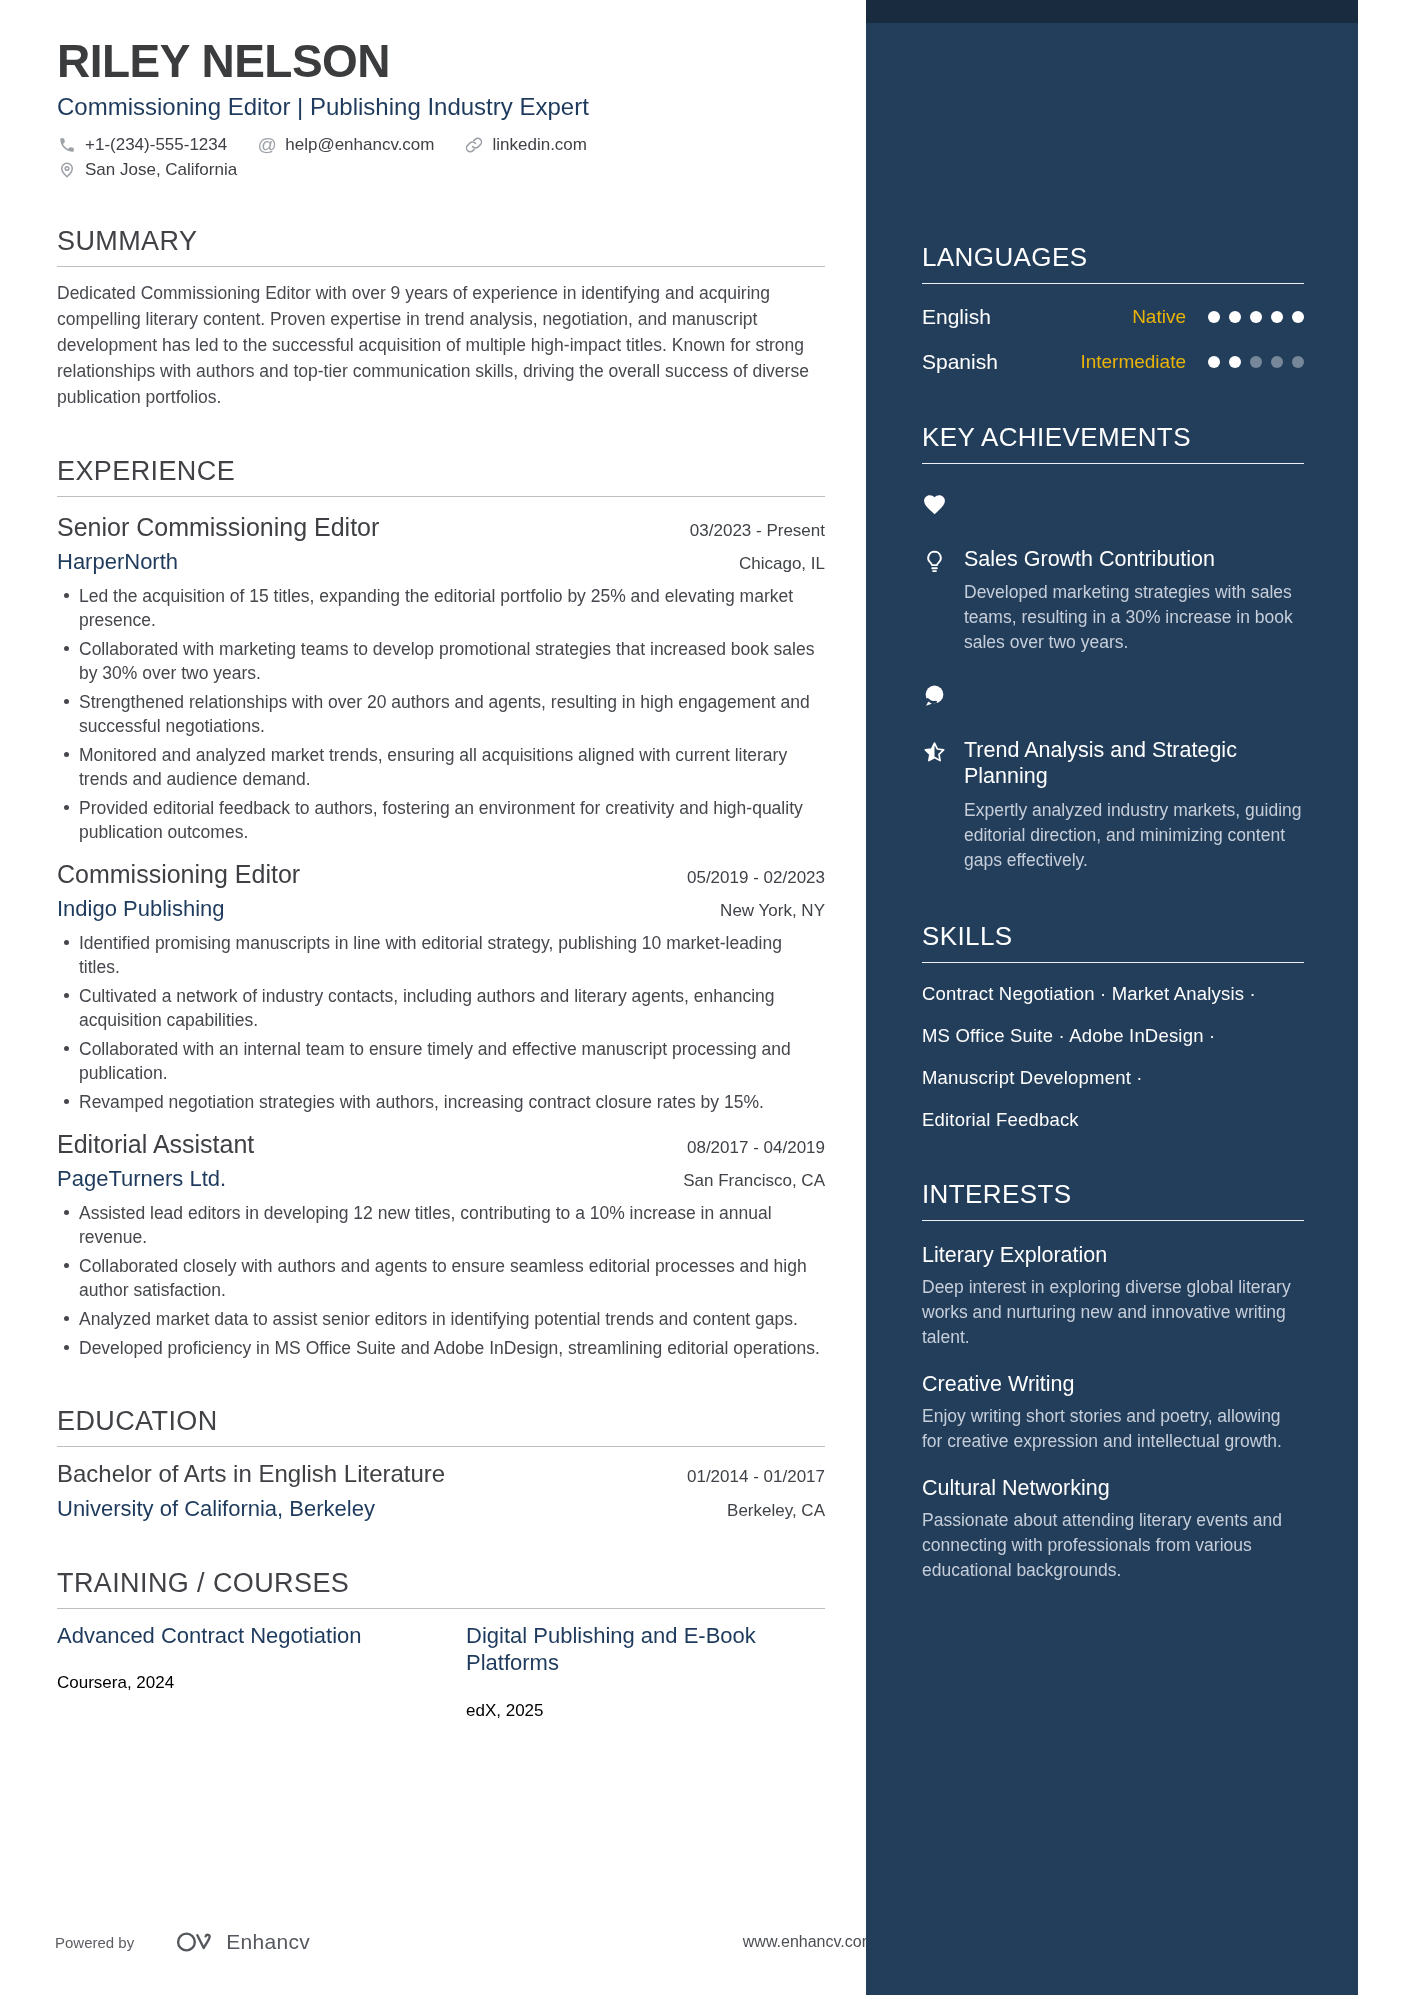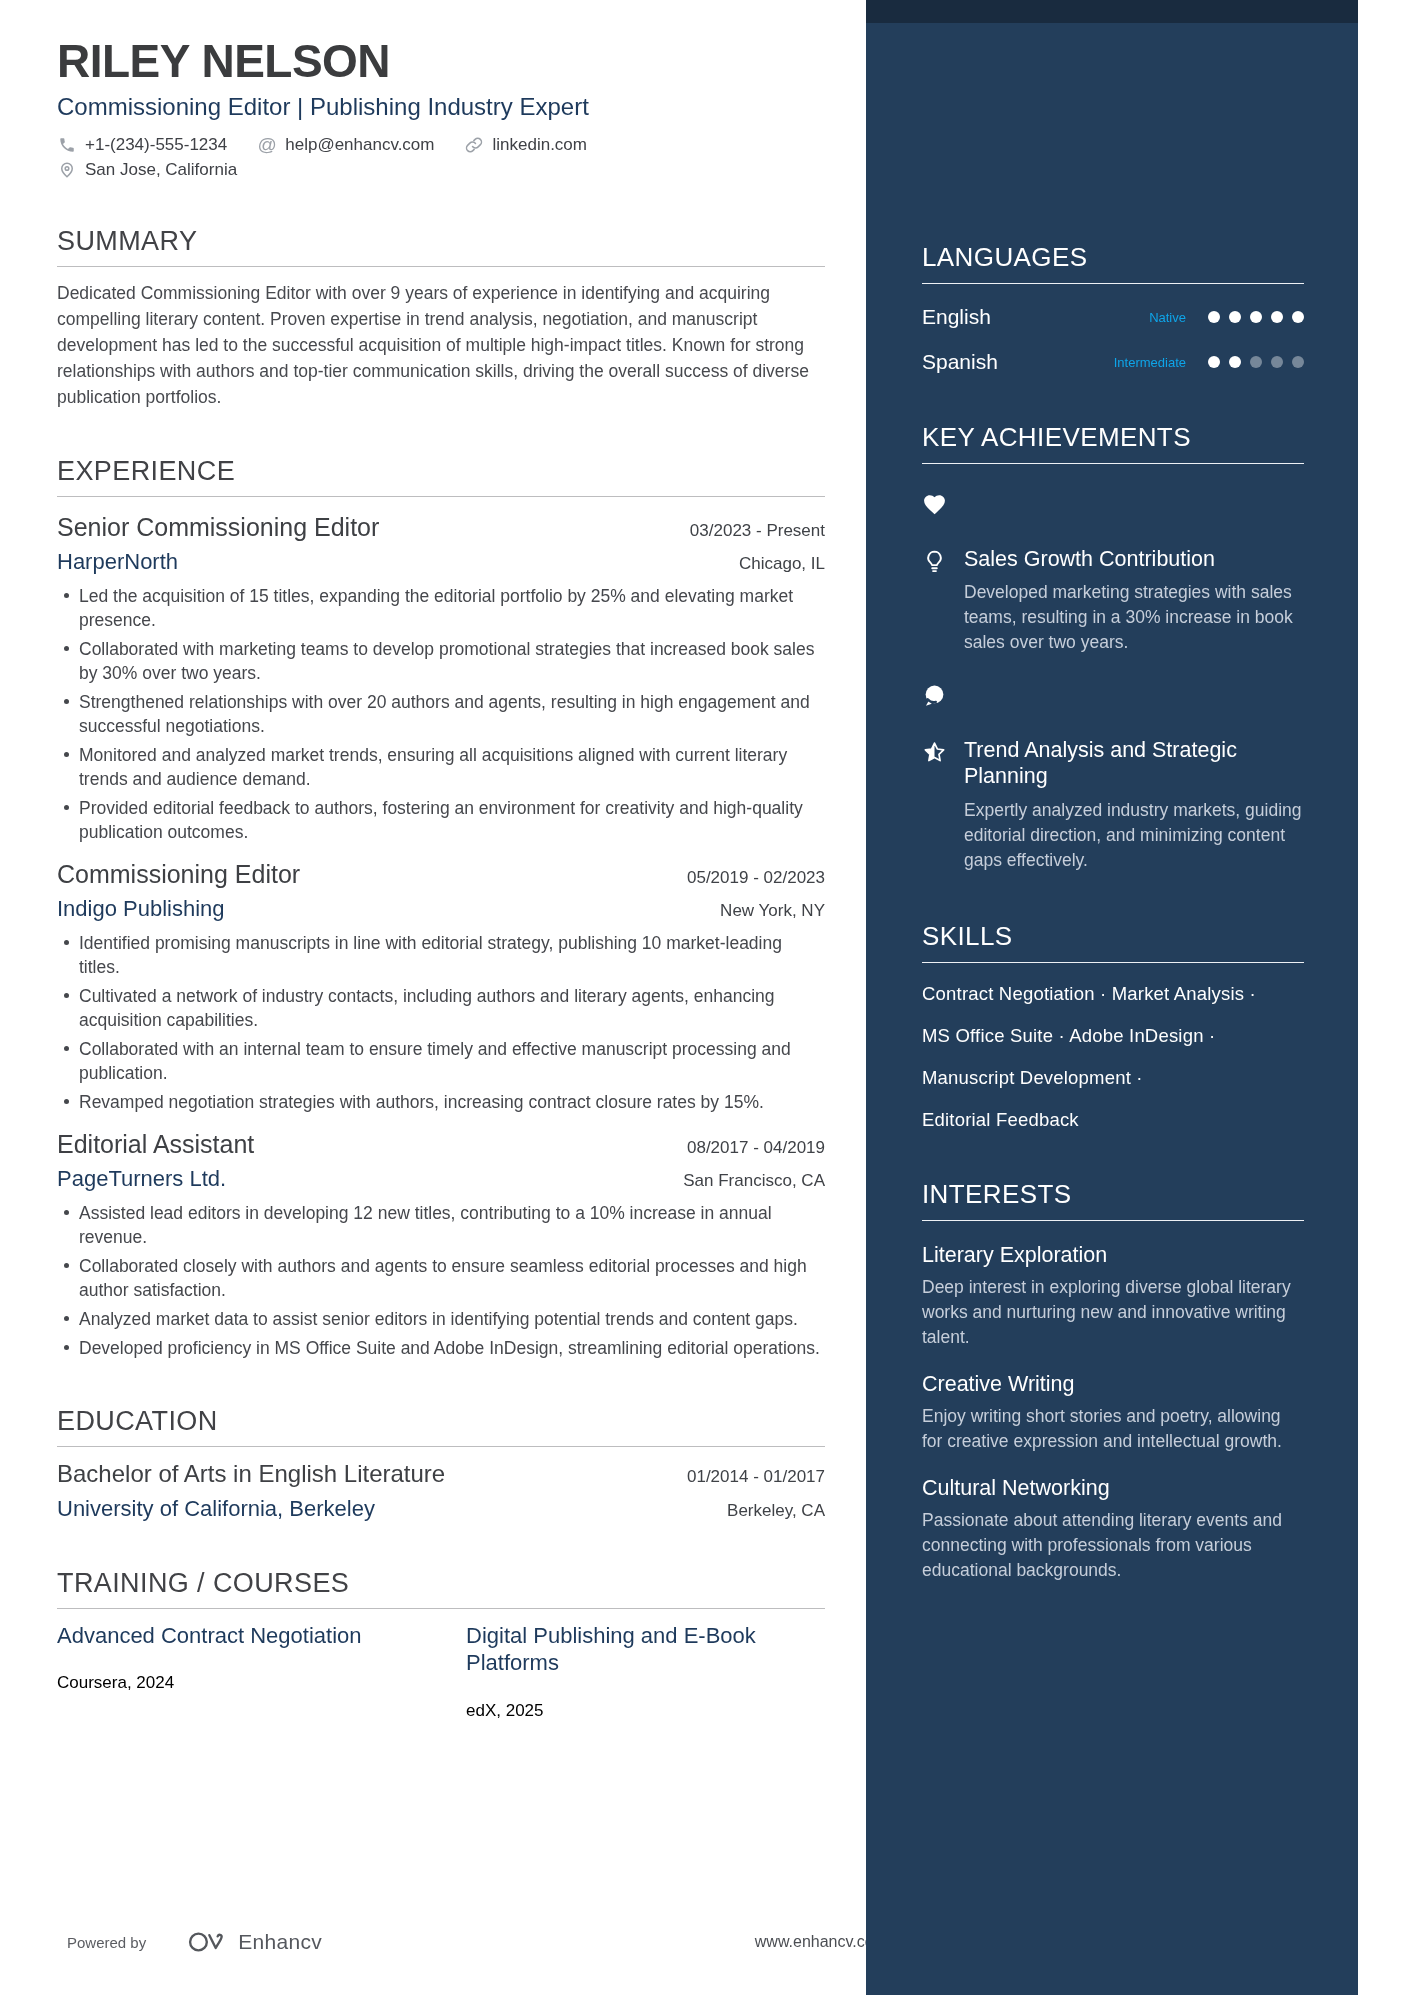--- a/index.html
+++ b/index.html
@@ -30,37 +30,37 @@
   .company{font-size:22px;color:var(--accent-navy,#1E3A5C);font-weight:500;margin-top:7px;}
   .job-loc{font-size:17px;color:#3f4247;}
   .bullets{list-style:none;margin:9px 0 0 0;padding:0;}
   .bullets li{position:relative;padding-left:22px;font-size:17.5px;line-height:24px;color:#45474c;margin-bottom:5px;}
   .bullets li::before{content:"";position:absolute;left:7px;top:9px;width:5px;height:5px;border-radius:50%;background:#45474c;}
   .edu-degree{font-size:24px;color:#3e4044;font-weight:500;}
   .edu-school{font-size:22px;color:var(--accent-navy,#1E3A5C);font-weight:500;margin-top:8px;}
   .courses{display:grid;grid-template-columns:1fr 1fr;column-gap:50px;}
   .course-title{font-size:22px;color:var(--accent-navy,#1E3A5C);font-weight:500;line-height:1.25;}
   .course-provider{font-size:17px;color:#000000;margin-top:24px;}
-  .footer{position:absolute;left:67px;width:820px;bottom:40px;display:flex;justify-content:space-between;align-items:center;}
+  .footer{position:absolute;left:55px;width:820px;bottom:40px;display:flex;justify-content:space-between;align-items:center;}
   .footer-left{display:flex;align-items:center;}
   .powered{font-size:15px;color:#5b5d62;}
   .brand-logo{margin-left:42px;display:inline-flex;}
   .brand-logo svg{width:40px;height:26px;}
   .brand-name{font-size:21px;color:#55585e;margin-left:10px;letter-spacing:0.3px;}
   .site{font-size:16px;color:#4b4e53;}
   
   .panel{width:492px;box-sizing:border-box;background:var(--panel-bg,#233E5B);position:relative;
          padding:0 54px 0 56px;color:#fff;}
   .panel-stripe{position:absolute;top:0;left:0;right:0;height:23px;background:var(--panel-stripe,#192B3F);}
   .panel-heading{font-size:26px;font-weight:400;letter-spacing:0.4px;color:#ffffff;}
   .panel-rule{border:0;border-top:1.5px solid #eef1f5;margin:10px 0 0 0;}
   .panel-sec-langs{margin-top:242px;}
   .lang-row{display:flex;align-items:center;margin-top:21px;}
   .lang-name{font-size:21px;flex:1;color:#fff;}
-  .lang-level{font-size:13px;color:#0ea5e9;margin-right:22px;}
+  .lang-level{font-size:19px;color:#eab308;margin-right:22px;}
   .dots{display:flex;gap:9px;}
   .dot{width:12px;height:12px;border-radius:50%;background:#ffffff;}
   .dot.off{background:rgba(255,255,255,0.38);}
   .panel-sec{margin-top:48px;}
   .ach{display:flex;margin-top:25px;}
   .ach-iconcol{width:42px;flex:none;padding-top:3px;}
   .ach-iconcol svg{width:25px;height:25px;}
   .ach-title{font-size:21.5px;line-height:1.22;color:#fff;}
   .ach-desc{font-size:17.5px;line-height:25px;color:var(--panel-muted,#C6CEDA);margin-top:8px;}
   .skill-line{font-size:18.5px;color:#fff;margin-top:20px;letter-spacing:0.2px;}

